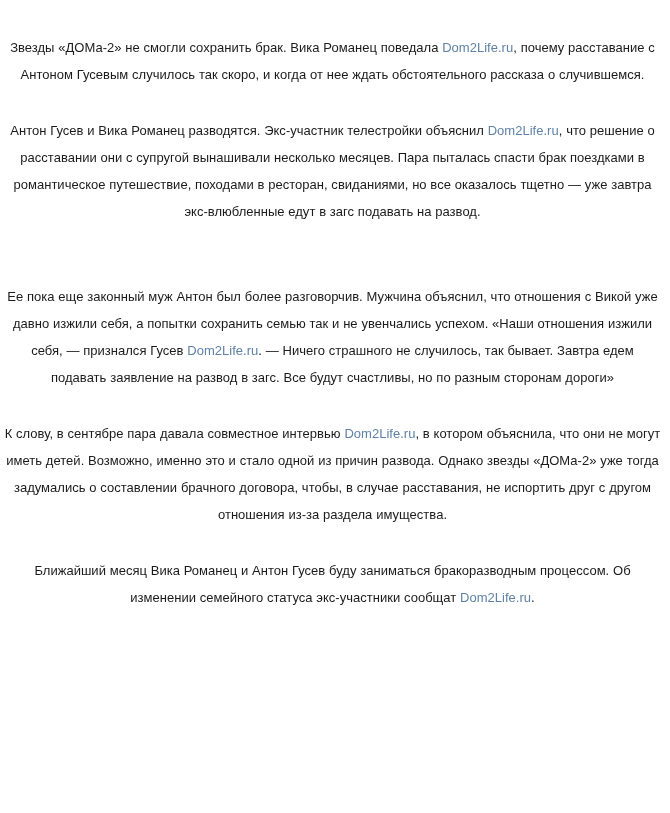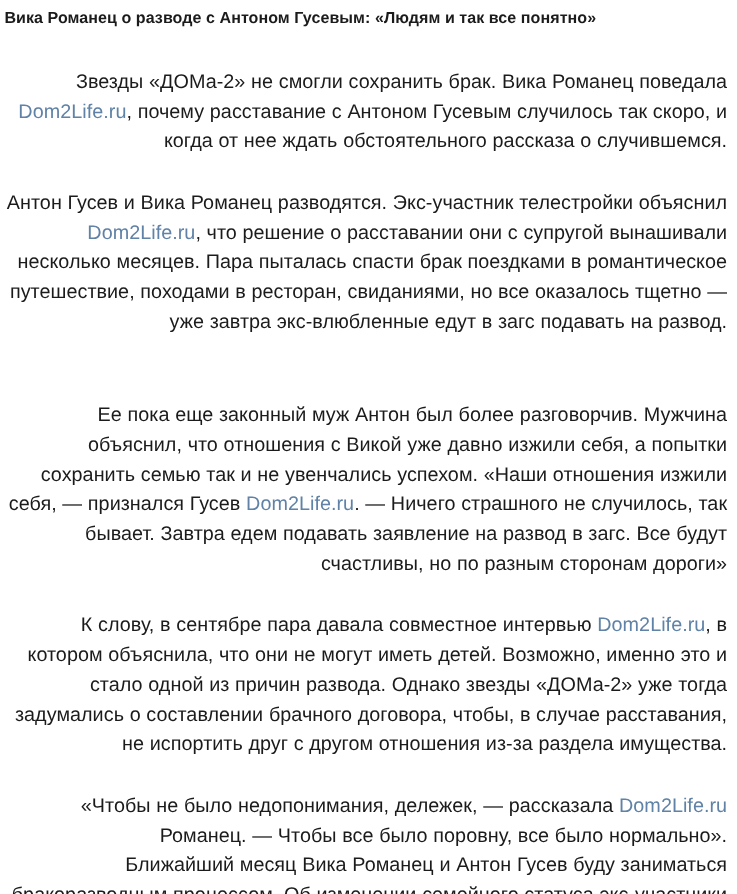--- a/index.html
+++ b/index.html
@@ -23,57 +23,55 @@
   }
   .headline {
     font-size: 14.6px;
     line-height: 27px;
     color: #1b1b1b;
     margin: 0;
     letter-spacing: 0.05px;
     white-space: nowrap;
   }
   p.para {
-    font-size: 18px;
+    font-size: 13px;
     line-height: 27px;
     margin: 0;
     color: #1b1b1b;
-    text-align: right;
+    text-align: center;
     letter-spacing: 0.02px;
     word-spacing: 0.15px;
   }
   .gap-lg { height: 30px; }
   .gap-md { height: 29px; }
   a.link,
   .link {
     color: #5f82a6;
     text-decoration: none;
     cursor: pointer;
   }
 </style>
 </head>
 <body style="color: rgb(27, 27, 27); background: rgb(255, 255, 255);">
 
 <div id="article">
 
-  <h1 class="headline">Вика Романец о разводе с Антоном Гусевым: «Людям и так все понятно»</h1>
 
   <div class="gap-lg"></div>
 
   <p class="para">Звезды «ДОМа-2» не смогли сохранить брак. Вика Романец поведала <a class="link" style="color: rgb(95, 130, 166);">Dom2Life.ru</a>, почему расставание с Антоном Гусевым случилось так скоро, и когда от нее ждать обстоятельного рассказа о случившемся.</p>
   <div class="gap-md"></div>
 
   <p class="para">Антон Гусев и Вика Романец разводятся. Экс-участник телестройки объяснил <a class="link" style="color: rgb(95, 130, 166);">Dom2Life.ru</a>, что решение о расставании они с супругой вынашивали несколько месяцев. Пара пыталась спасти брак поездками в романтическое путешествие, походами в ресторан, свиданиями, но все оказалось тщетно — уже завтра экс-влюбленные едут в загс подавать на развод.</p>
   <div class="gap-md"></div>
 
   <div class="gap-md"></div>
 
   <p class="para">Ее пока еще законный муж Антон был более разговорчив. Мужчина объяснил, что отношения с Викой уже давно изжили себя, а попытки сохранить семью так и не увенчались успехом. «Наши отношения изжили себя, — признался Гусев <a class="link" style="color: rgb(95, 130, 166);">Dom2Life.ru</a>. — Ничего страшного не случилось, так бывает. Завтра едем подавать заявление на развод в загс. Все будут счастливы, но по разным сторонам дороги»</p>
   <div class="gap-md"></div>
 
   <p class="para">К слову, в сентябре пара давала совместное интервью <a class="link" style="color: rgb(95, 130, 166);">Dom2Life.ru</a>, в котором объяснила, что они не могут иметь детей. Возможно, именно это и стало одной из причин развода. Однако звезды «ДОМа-2» уже тогда задумались о составлении брачного договора, чтобы, в случае расставания, не испортить друг с другом отношения из-за раздела имущества.</p>
   <div class="gap-md"></div>
 
-  <p class="para">«Чтобы не было недопонимания, дележек, — рассказала <a class="link" style="color: rgb(95, 130, 166);">Dom2Life.ru</a> Романец. — Чтобы все было поровну, все было нормально».</p>
 
   <p class="para">Ближайший месяц Вика Романец и Антон Гусев буду заниматься бракоразводным процессом. Об изменении семейного статуса экс-участники сообщат <a class="link" style="color: rgb(95, 130, 166);">Dom2Life.ru</a>.</p>
 
 </div>
 
 </body></html>

